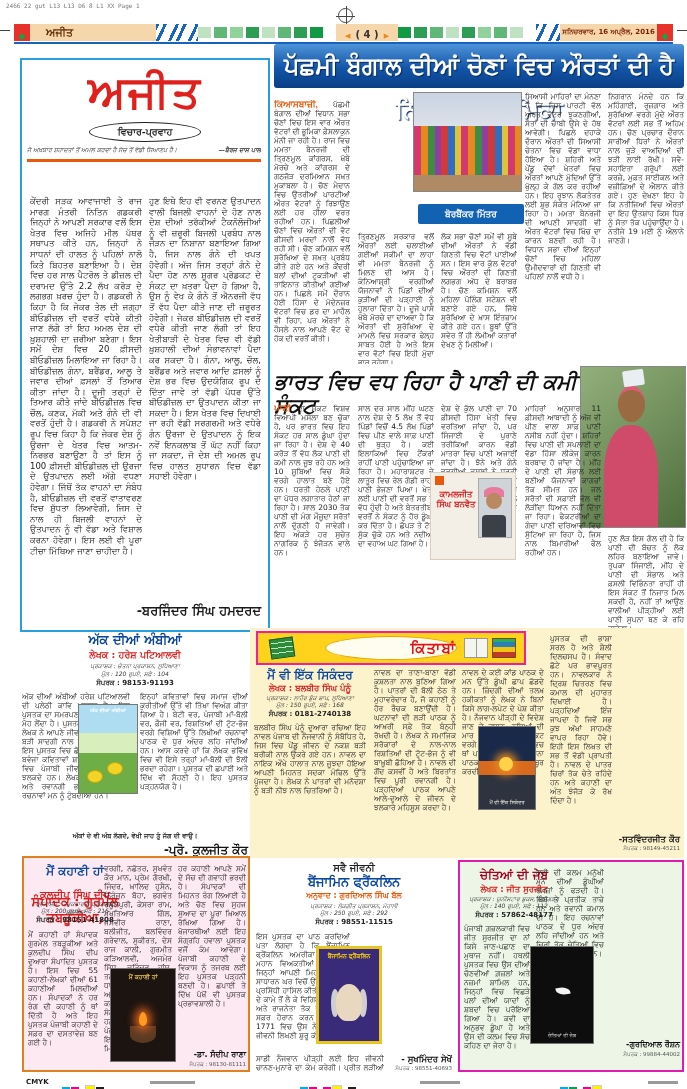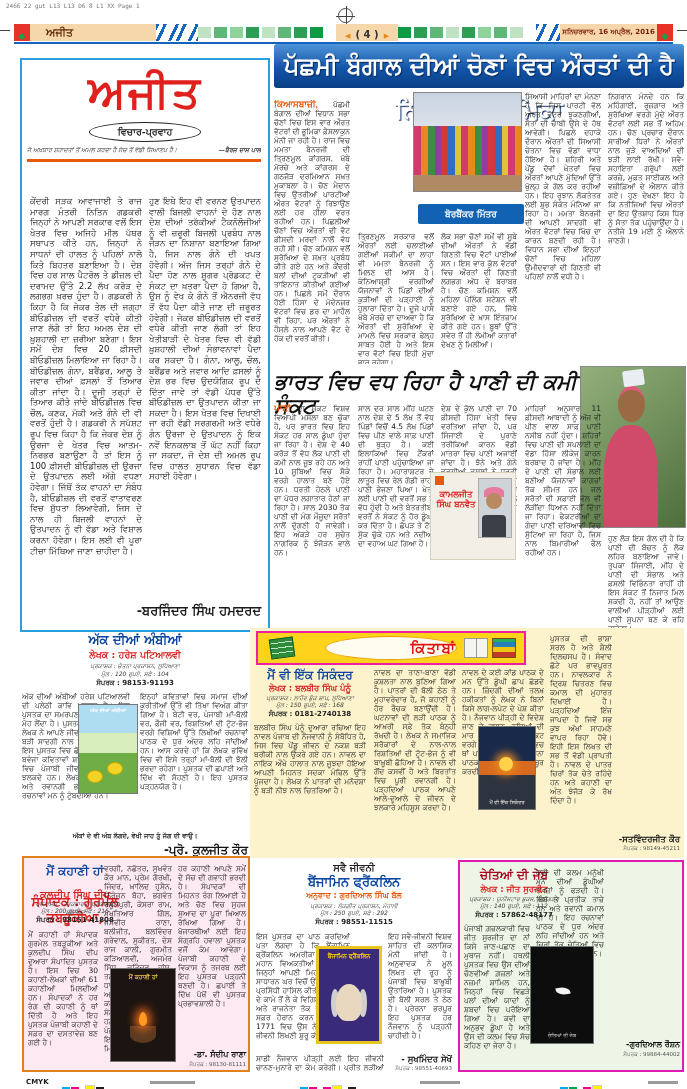--- a/index.html
+++ b/index.html
@@ -240,41 +240,40 @@
     <div class="ct">ਮੈਂ ਵੀ ਇੱਕ ਸਿਕੰਦਰ</div>
   </div>
 
   <div class="c" style="left:22px;top:856px;width:228px;height:216px;border:2px solid #e0801f;background:#fce9f2;box-sizing:border-box;">
     <div class="c rtitle" style="left:4px;top:6px;width:94px;font-size:12px;">ਮੈਂ ਕਹਾਣੀ ਹਾਂ</div>
     <div class="c rauthor" style="left:4px;top:36px;width:94px;font-size:13px;">ਸੰਪਾਦਕ : ਗੁਰਮੇਲ ਤਬੜੂਕੀਆ,</div>
     <div class="c rauthor" style="left:4px;top:31px;width:94px;font-size:10px;">ਕੁਲਦੀਪ ਸਿੰਘ ਦੀਪ</div>
     <div class="c small-it" style="left:4px;top:42px;width:94px;">ਪ੍ਰਕਾਸ਼ਕ : ਤਰਕਭਾਰਤੀ ਪ੍ਰਕਾਸ਼ਨ, ਬਰਨਾਲਾ</div>
     <div class="c small-it" style="left:4px;top:49px;width:94px;">ਮੁੱਲ : 200 ਰੁਪਏ, ਸਫ਼ੇ : 216</div>
     <div class="c contact" style="left:4px;top:58px;width:94px;">ਸੰਪਰਕ : 98151-41808</div>
-    <div class="c txt" style="left:4px;top:72px;width:70px;height:136px;">ਮੈਂ ਕਹਾਣੀ ਹਾਂ ਸੰਪਾਦਕ ਗੁਰਮੇਲ ਤਬੜੂਕੀਆ ਅਤੇ ਕੁਲਦੀਪ ਸਿੰਘ ਦੀਪ ਦੁਆਰਾ ਸੰਪਾਦਿਤ ਪੁਸਤਕ ਹੈ। ਇਸ ਵਿਚ 30 ਕਹਾਣੀ-ਲੇਖਕਾਂ ਦੀਆਂ 61 ਕਹਾਣੀਆਂ ਮਿਲਦੀਆਂ ਹਨ। ਸੰਪਾਦਕਾਂ ਨੇ ਹਰ ਰੰਗ ਦੀ ਕਹਾਣੀ ਨੂੰ ਥਾਂ ਦਿੱਤੀ ਹੈ ਅਤੇ ਇਹ ਪੁਸਤਕ ਪੰਜਾਬੀ ਕਹਾਣੀ ਦੇ ਸਫ਼ਰ ਦਾ ਦਸਤਾਵੇਜ਼ ਬਣ ਗਈ ਹੈ।</div>
+    <div class="c txt" style="left:4px;top:72px;width:70px;height:136px;">ਮੈਂ ਕਹਾਣੀ ਹਾਂ ਸੰਪਾਦਕ ਗੁਰਮੇਲ ਤਬੜੂਕੀਆ ਅਤੇ ਕੁਲਦੀਪ ਸਿੰਘ ਦੀਪ ਦੁਆਰਾ ਸੰਪਾਦਿਤ ਪੁਸਤਕ ਹੈ। ਇਸ ਵਿਚ 55 ਕਹਾਣੀ-ਲੇਖਕਾਂ ਦੀਆਂ 61 ਕਹਾਣੀਆਂ ਮਿਲਦੀਆਂ ਹਨ। ਸੰਪਾਦਕਾਂ ਨੇ ਹਰ ਰੰਗ ਦੀ ਕਹਾਣੀ ਨੂੰ ਥਾਂ ਦਿੱਤੀ ਹੈ ਅਤੇ ਇਹ ਪੁਸਤਕ ਪੰਜਾਬੀ ਕਹਾਣੀ ਦੇ ਸਫ਼ਰ ਦਾ ਦਸਤਾਵੇਜ਼ ਬਣ ਗਈ ਹੈ।</div>
     <div class="c txt" style="left:80px;top:6px;width:68px;height:202px;">ਵਰਗੀ, ਨਛੱਤਰ, ਸੁਖਵੰਤ ਕੌਰ ਮਾਨ, ਪ੍ਰੇਮ ਗੋਰਖੀ, ਜਿੰਦਰ, ਖ਼ਾਲਿਦ ਹੁਸੈਨ, ਨਿਰੰਜਨ ਬੋਹਾ, ਭਗਵੰਤ ਰਸੂਲਪੁਰੀ, ਕੇਸਰਾ ਰਾਮ, ਮੁਖਤਿਆਰ ਗਿੱਲ, ਜਸਵੀਰ ਰਾਣਾ, ਬਲੀਜੀਤ, ਬਲਵਿੰਦਰ ਗਰੇਵਾਲ, ਸੁਕੀਰਤ, ਦੇਸ ਰਾਜ ਕਾਲੀ, ਗੁਰਮੀਤ ਕੜਿਆਲਵੀ, ਅਜਮੇਰ ਸਿੱਧੂ, ਜਤਿੰਦਰ ਹਾਂਸ, ਤਲਵਿੰਦਰ ਸਿੰਘ, ਸਾਂਵਲ ਧਾਮੀ, ਨੈਨ ਸੁੱਖ, ਅਹਿਮਦ ਸਲੀਮ ਆਦਿ ਕਹਾਣੀਕਾਰ ਇਸ ਸੰਗ੍ਰਹਿ ਵਿਚ ਹਾਜ਼ਰ ਹਨ। ਪਾਕਿਸਤਾਨੀ ਪੰਜਾਬੀ ਕਹਾਣੀ ਨੂੰ ਵੀ ਇਸ ਵਿਚ ਬਣਦੀ ਥਾਂ ਮਿਲੀ ਹੈ।</div>
     <div class="c txt" style="left:154px;top:6px;width:68px;height:184px;">ਹਰ ਕਹਾਣੀ ਆਪਣੇ ਸਮੇਂ ਦੇ ਸੱਚ ਦੀ ਗਵਾਹੀ ਭਰਦੀ ਹੈ। ਸੰਪਾਦਕਾਂ ਦੀ ਮਿਹਨਤ ਰੰਗ ਲਿਆਈ ਹੈ ਅਤੇ ਚੋਣ ਵਿਚ ਸੁਹਜ ਸੁਆਦ ਦਾ ਪੂਰਾ ਖ਼ਿਆਲ ਰੱਖਿਆ ਗਿਆ ਹੈ। ਖੋਜਾਰਥੀਆਂ ਲਈ ਇਹ ਸੰਗ੍ਰਹਿ ਹਵਾਲਾ ਪੁਸਤਕ ਵਜੋਂ ਕੰਮ ਆਵੇਗਾ। ਪੰਜਾਬੀ ਕਹਾਣੀ ਦੇ ਵਿਕਾਸ ਨੂੰ ਤਜਰਬ ਲਈ ਇਹ ਪੁਸਤਕ ਪੜ੍ਹਨੀ ਬਣਦੀ ਹੈ। ਛਪਾਈ ਤੇ ਦਿੱਖ ਪੱਖੋਂ ਵੀ ਪੁਸਤਕ ਪ੍ਰਭਾਵਸ਼ਾਲੀ ਹੈ।</div>
     <div class="c sig" style="left:120px;top:192px;width:102px;font-size:8px;">-ਡਾ. ਸੰਦੀਪ ਰਾਣਾ</div>
     <div class="c sigsm" style="left:120px;top:203px;width:102px;">ਸੰਪਰਕ : 98130-81111</div>
   </div>
   <div class="c cover cv-kah" style="left:110px;top:968px;width:64px;height:92px;">
     <div class="ct">ਮੈਂ ਕਹਾਣੀ ਹਾਂ</div>
     <div class="lamp"></div>
     <div class="flame"></div>
   </div>
 
   <div class="c" style="left:254px;top:858px;width:200px;height:216px;background:#fff;">
     <div class="c" style="left:0;top:4px;width:100%;font-size:10px;font-weight:bold;text-align:center;color:#222;">ਸਵੈ ਜੀਵਨੀ</div>
     <div class="c rtitle" style="left:0;top:16px;width:100%;font-size:13px;">ਬੈਂਜਾਮਿਨ ਫ੍ਰੈਂਕਲਿਨ</div>
     <div class="c rauthor" style="left:0;top:33px;width:100%;font-size:8px;color:#e8590c;">ਅਨੁਵਾਦ : ਗੁਰਦਿਆਲ ਸਿੰਘ ਬੱਲ</div>
     <div class="c small-it" style="left:0;top:44px;width:100%;">ਪ੍ਰਕਾਸ਼ਕ : ਲੋਕਗੀਤ ਪ੍ਰਕਾਸ਼ਨ, ਮੋਹਾਲੀ</div>
     <div class="c small-it" style="left:0;top:51px;width:100%;">ਮੁੱਲ : 250 ਰੁਪਏ, ਸਫ਼ੇ : 292</div>
     <div class="c contact" style="left:0;top:60px;width:100%;">ਸੰਪਰਕ : 98551-11515</div>
     <div class="c txt" style="left:2px;top:74px;width:94px;height:132px;">ਇਸ ਪੁਸਤਕ ਦਾ ਪਾਠ ਕਰਦਿਆਂ ਪਤਾ ਲੱਗਦਾ ਹੈ ਕਿ ਬੈਂਜਾਮਿਨ ਫ੍ਰੈਂਕਲਿਨ ਅਮਰੀਕਾ ਦੇ ਉਨ੍ਹਾਂ ਮਹਾਨ ਵਿਅਕਤੀਆਂ ਵਿਚੋਂ ਸੀ, ਜਿਨ੍ਹਾਂ ਆਪਣੀ ਮਿਹਨਤ ਸਦਕਾ ਸਾਧਾਰਨ ਘਰ ਵਿਚੋਂ ਉੱਠ ਕੇ ਸੰਸਾਰ ਪ੍ਰਸਿੱਧੀ ਹਾਸਿਲ ਕੀਤੀ। ਛਾਪੇਖ਼ਾਨੇ ਦੇ ਕਾਮੇ ਤੋਂ ਲੈ ਕੇ ਵਿਗਿਆਨੀ, ਲੇਖਕ ਅਤੇ ਰਾਜਨੇਤਾ ਤੱਕ ਦਾ ਉਸ ਦਾ ਸਫ਼ਰ ਹੈਰਾਨ ਕਰਨ ਵਾਲਾ ਹੈ। 1771 ਵਿਚ ਉਸ ਨੇ ਇਹ ਸਵੈ-ਜੀਵਨੀ ਲਿਖਣੀ ਸ਼ੁਰੂ ਕੀਤੀ ਸੀ।</div>
-    <div class="c txt" style="left:134px;top:74px;width:64px;height:120px;">ਇਹ ਸਵੈ-ਜੀਵਨੀ ਵਿਸ਼ਵ ਸਾਹਿਤ ਦੀ ਕਲਾਸਿਕ ਮੰਨੀ ਜਾਂਦੀ ਹੈ। ਅਨੁਵਾਦਕ ਨੇ ਮੂਲ ਲਿਖਤ ਦੀ ਰੂਹ ਨੂੰ ਪੰਜਾਬੀ ਵਿਚ ਬਾਖ਼ੂਬੀ ਉਤਾਰਿਆ ਹੈ। ਪੁਸਤਕ ਦੀ ਬੋਲੀ ਸਰਲ ਤੇ ਠੇਠ ਹੈ। ਪ੍ਰੇਰਨਾ ਭਰਪੂਰ ਇਹ ਪੁਸਤਕ ਹਰ ਨੌਜਵਾਨ ਨੂੰ ਪੜ੍ਹਨੀ ਚਾਹੀਦੀ ਹੈ।</div>
     <div class="c txt" style="left:2px;top:196px;width:128px;height:18px;">ਸਾਡੀ ਨੌਜਵਾਨ ਪੀੜ੍ਹੀ ਲਈ ਇਹ ਜੀਵਨੀ ਚਾਨਣ-ਮੁਨਾਰੇ ਦਾ ਕੰਮ ਕਰੇਗੀ। ਪ੍ਰੀਤ ਲੜੀਆਂ ਪਾਠਕਾਂ ਲਈ ਇਹ ਹਾਸਿਲ ਕਰਨ ਵਾਲੀ ਪੁਸਤਕ ਹੈ।</div>
     <div class="c sig" style="left:96px;top:196px;width:102px;font-size:8.5px;">- ਸੁਖਮਿੰਦਰ ਸੇਖੋਂ</div>
     <div class="c sigsm" style="left:96px;top:207px;width:102px;">ਸੰਪਰਕ : 98551-40693</div>
   </div>
   <div class="c cover cv-fr" style="left:316px;top:946px;width:66px;height:98px;box-sizing:border-box;">
     <div class="ct">ਬੈਂਜਾਮਿਨ ਫ੍ਰੈਂਕਲਿਨ</div>
     <div class="hair"></div>
     <div class="hair2"></div>
     <div class="face"></div>
   </div>

